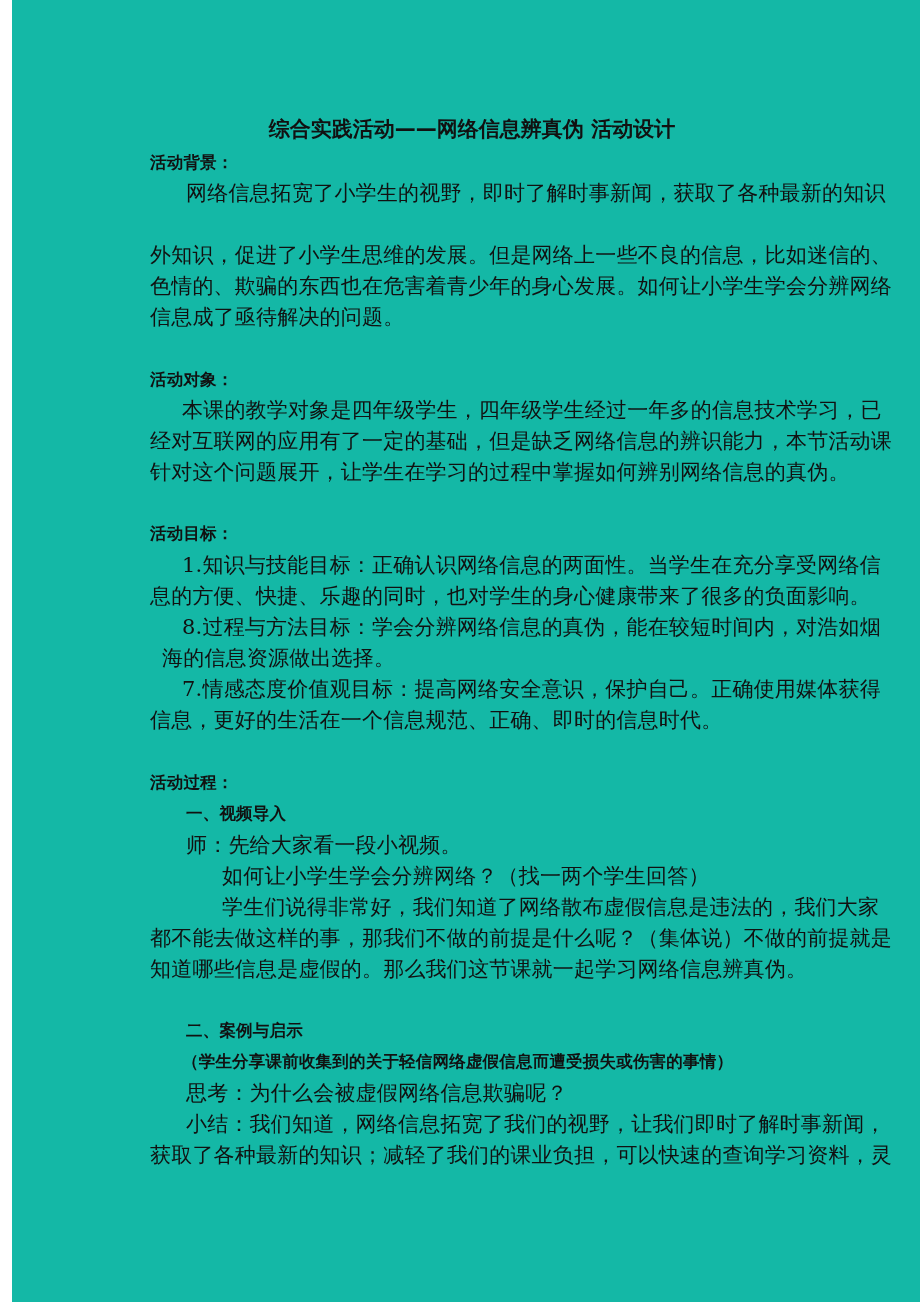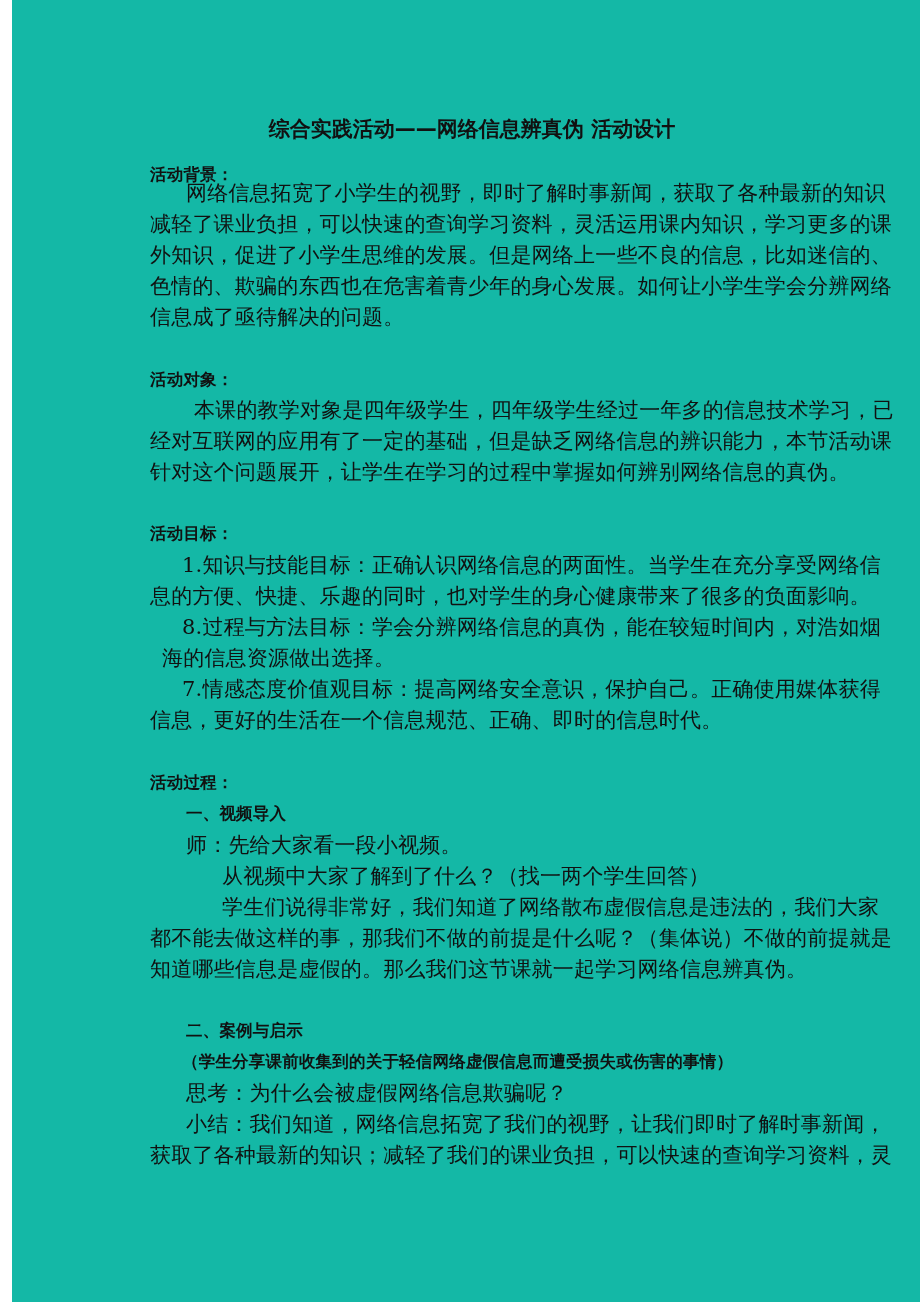--- a/index.html
+++ b/index.html
@@ -12,44 +12,43 @@
   .h { font-family: "DejaVu Sans", "Liberation Sans", sans-serif; font-weight: bold; font-size: 16.5px; }
   .sub { font-family: "DejaVu Sans", "Liberation Sans", sans-serif; font-weight: bold; font-size: 16.5px; }
 </style>
 </head>
 <body>
 
 <div class="page">
 
   <div class="title">综合实践活动——网络信息辨真伪  活动设计</div>
 
-  <div class="ln h" style="left:138px; top:164px;">活动背景：</div>
+  <div class="ln h" style="left:138px; top:152px;">活动背景：</div>
   <div class="ln" style="left:174px; top:182px;">网络信息拓宽了小学生的视野，即时了解时事新闻，获取了各种最新的知识</div>
-  <div class="ln" style="left:138px; top:213px;">减轻了课业负担，可以快速的查询学习资料，灵活运用课内知识，学习更多的课</div>
   <div class="ln" style="left:138px; top:244px;">外知识，促进了小学生思维的发展。但是网络上一些不良的信息，比如迷信的、</div>
   <div class="ln" style="left:138px; top:275px;">色情的、欺骗的东西也在危害着青少年的身心发展。如何让小学生学会分辨网络</div>
   <div class="ln" style="left:138px; top:306px;">信息成了亟待解决的问题。</div>
 
   <div class="ln h" style="left:138px; top:369px;">活动对象：</div>
-  <div class="ln" style="left:182px; top:399px;">本课的教学对象是四年级学生，四年级学生经过一年多的信息技术学习，已</div>
+  <div class="ln" style="left:170px; top:399px;">本课的教学对象是四年级学生，四年级学生经过一年多的信息技术学习，已</div>
   <div class="ln" style="left:138px; top:430px;">经对互联网的应用有了一定的基础，但是缺乏网络信息的辨识能力，本节活动课</div>
   <div class="ln" style="left:138px; top:461px;">针对这个问题展开，让学生在学习的过程中掌握如何辨别网络信息的真伪。</div>
 
   <div class="ln h" style="left:138px; top:523px;">活动目标：</div>
   <div class="ln" style="left:170px; top:554px;">1.知识与技能目标：正确认识网络信息的两面性。当学生在充分享受网络信</div>
   <div class="ln" style="left:138px; top:585px;">息的方便、快捷、乐趣的同时，也对学生的身心健康带来了很多的负面影响。</div>
   <div class="ln" style="left:170px; top:616px;">8.过程与方法目标：学会分辨网络信息的真伪，能在较短时间内，对浩如烟</div>
   <div class="ln" style="left:150px; top:647px;">海的信息资源做出选择。</div>
   <div class="ln" style="left:170px; top:678px;">7.情感态度价值观目标：提高网络安全意识，保护自己。正确使用媒体获得</div>
   <div class="ln" style="left:138px; top:709px;">信息，更好的生活在一个信息规范、正确、即时的信息时代。</div>
 
   <div class="ln h" style="left:138px; top:772px;">活动过程：</div>
   <div class="ln sub" style="left:174px; top:803px;">一、视频导入</div>
   <div class="ln" style="left:174px; top:834px;">师：先给大家看一段小视频。</div>
-  <div class="ln" style="left:210px; top:865px;">从视频中大家了解到了什么？（找一两个学生回答）</div>
+  <div class="ln" style="left:210px; top:865px;">如何让小学生学会分辨网络？（找一两个学生回答）</div>
   <div class="ln" style="left:210px; top:896px;">学生们说得非常好，我们知道了网络散布虚假信息是违法的，我们大家</div>
   <div class="ln" style="left:138px; top:927px;">都不能去做这样的事，那我们不做的前提是什么呢？（集体说）不做的前提就是</div>
   <div class="ln" style="left:138px; top:958px;">知道哪些信息是虚假的。那么我们这节课就一起学习网络信息辨真伪。</div>
 
   <div class="ln sub" style="left:174px; top:1020px;">二、案例与启示</div>
   <div class="ln sub" style="left:170px; top:1051px;">（学生分享课前收集到的关于轻信网络虚假信息而遭受损失或伤害的事情）</div>
   <div class="ln" style="left:174px; top:1082px;">思考：为什么会被虚假网络信息欺骗呢？</div>
   <div class="ln" style="left:174px; top:1113px;">小结：我们知道，网络信息拓宽了我们的视野，让我们即时了解时事新闻，</div>
   <div class="ln" style="left:138px; top:1144px;">获取了各种最新的知识；减轻了我们的课业负担，可以快速的查询学习资料，灵</div>
 

